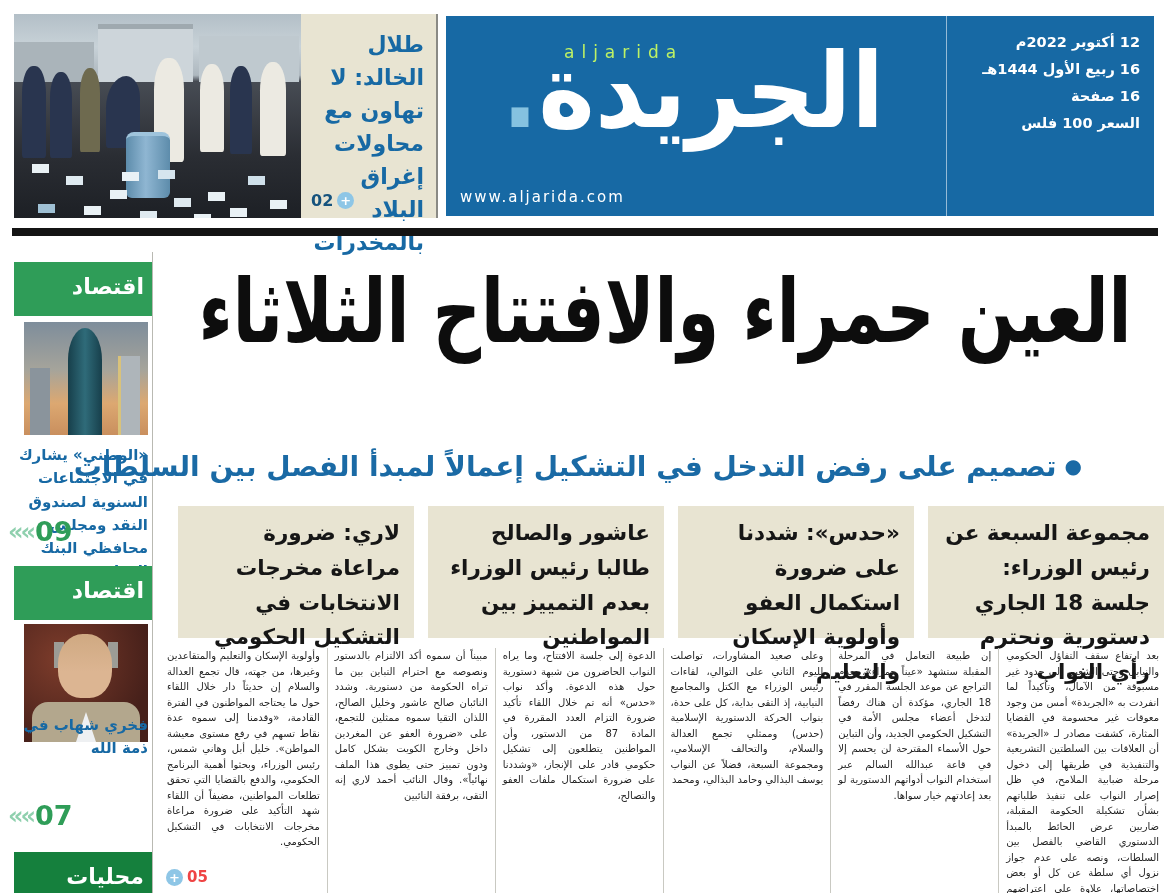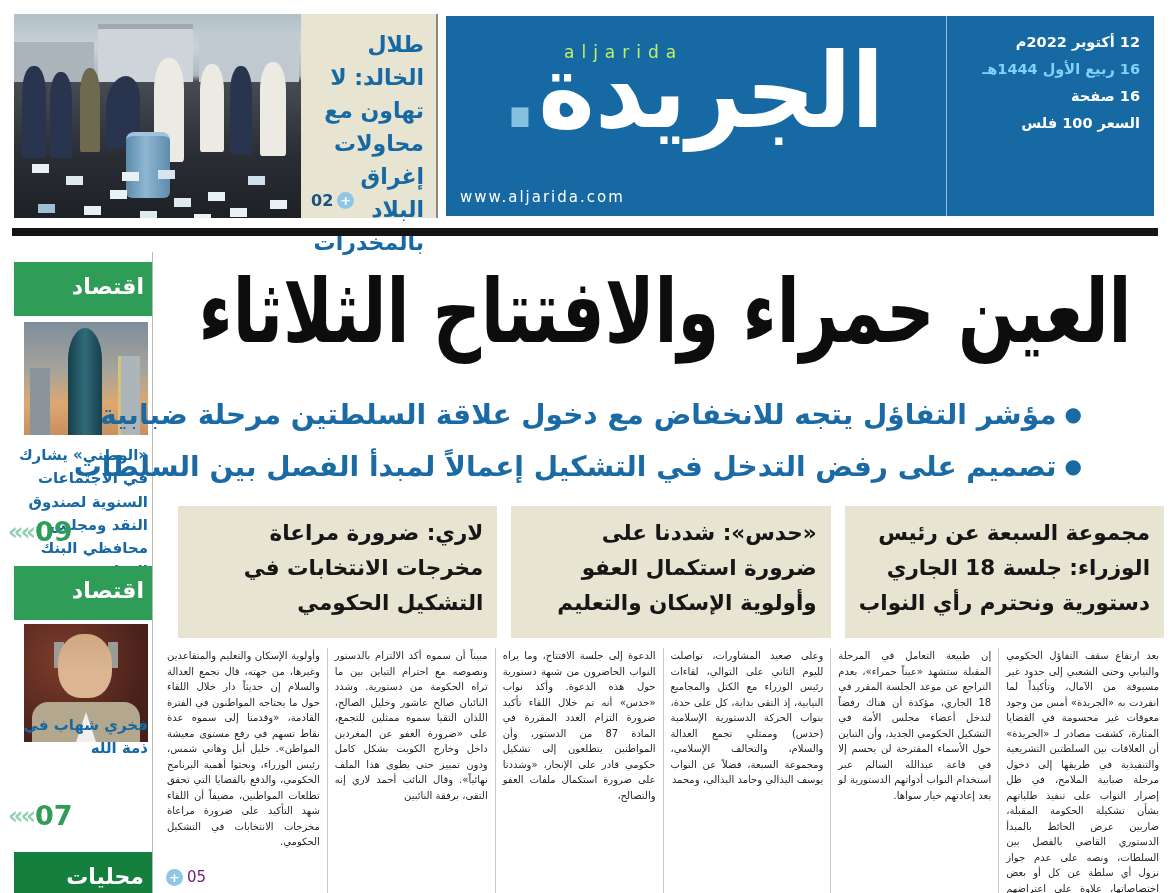--- a/index.html
+++ b/index.html
@@ -28,21 +28,21 @@
   .caption-text { direction:rtl; text-align:right; color:#1769a4; font-weight:bold; font-size:22px; line-height:1.5; }
   .pageref { position:absolute; left:10px; bottom:8px; display:flex; align-items:center; gap:4px; }
   .pageref .num { color:#16537d; font-weight:bold; font-size:16px;text-align:right; }
   .plus-circle { width:17px; height:17px; border-radius:50%; background:#8ec6e6; color:#fff; font-size:13px; font-weight:bold; display:flex; align-items:center; justify-content:center; line-height:1; }
 
   .masthead { position:absolute; left:446px; top:16px; width:708px; height:200px; background:#1769a4; display:flex; }
   .date-col { width:208px; height:100%; border-left:1px solid rgba(255,255,255,.55); order:2; direction:rtl; padding:18px 14px 10px 8px; text-align:right; }
   .brand-area { position:relative; flex:1; order:1; }
   .day { color:#f7d44c; font-size:29px; font-weight:bold; margin-bottom:10px; }
   .date-line { color:#fff; font-size:14.5px; font-weight:bold; margin-bottom:11px; }
-  .date-line.hijri { color:#7dd3fc; }
+  .date-line.hijri { color:#ffffff; }
   .brand-latin { position:absolute; top:26px; left:118px; color:#bef264; font-size:17px; letter-spacing:7px;text-align:right; }
   .brand-ar { position:absolute; top:18px; right:6px; left:0; text-align:center; direction:rtl; color:#fff; font-size:96px; font-weight:900; line-height:1.2; transform:scaleY(1.08); }
   .brand-dot { color:#85c2e0; }
   .website { position:absolute; left:14px; bottom:10px; color:#fff; font-size:15px; letter-spacing:2px; }
 
   .black-bar { position:absolute; left:12px; top:228px; width:1146px; height:8px; background:#141414; }
 
   
   .sidebar-rule { position:absolute; left:152px; top:252px; width:1px; height:641px; background:#b9b9b2; }
   .side-band { position:absolute; left:14px; width:138px; height:54px; color:#fff; font-weight:bold; font-size:22px; direction:rtl; text-align:right; padding:12px 8px 0 0; }
@@ -79,21 +79,21 @@
   .body-row { position:absolute; left:160px; top:648px; width:1006px; height:245px; display:flex; flex-direction:row-reverse; }
   .bcol { direction:rtl; text-align:justify; font-size:10px; line-height:1.55; color:#1f1f1f; padding:0 7px; overflow:hidden; border-left:1px solid #c9c9c2; flex:1; position:relative; }
   .bcol:last-child { border-left:none; }
   .byline-col { flex:0 0 116px; border-left:1px solid #555; display:flex; flex-direction:column; padding:0 6px; }
   .byline { direction:rtl; text-align:right; color:#1e7b93; font-weight:bold; font-size:15.5px; line-height:1.85; }
   .wiki-badge { margin-top:auto; margin-bottom:42px; align-self:center; background:#1769a4; border-radius:12px; width:104px; height:52px; display:flex; flex-direction:row-reverse; align-items:center; justify-content:center; gap:3px; box-shadow:inset 0 0 0 2px #1769a4, inset 0 0 0 3px rgba(255,255,255,.35); }
   .wiki-label { color:#fff; font-weight:900; font-size:26px; direction:rtl; }
   .kw-flag { width:18px; height:18px; border-radius:50%; border:2px solid #fff; position:relative; overflow:hidden; background:linear-gradient(180deg,#2f9d58 0 34%,#ffffff 34% 66%,#c0392b 66% 100%); flex:none; }
   .kw-flag::before { content:""; position:absolute; right:-4px; top:0; width:9px; height:100%; background:#111; border-radius:50%; }
   .col-pageref { position:absolute; left:6px; bottom:4px; display:flex; align-items:center; gap:4px; }
-  .col-pageref .num { color:#701a75; font-weight:normal; font-size:15px; }
+  .col-pageref .num { color:#ef4444; font-weight:bold; font-size:15px; }
 </style>
 </head>
 <body>
 
 <div class="page">
 
   <div class="top-block">
     <div class="news-photo">
       <div class="bld b1"></div>
       <div class="bld b2"></div>
@@ -158,26 +158,26 @@
   </div>
   <div class="side-title" style="top:714px;">فخري شهاب في ذمة الله</div>
   <div class="side-page" style="top:800px;">
     <span class="chev">««</span>
     <span class="num">07</span>
   </div>
 
   <div class="side-band band-blue" style="top:852px;height:41px;">محليات</div>
 
   <h1 class="lead-headline">العين حمراء والافتتاح الثلاثاء</h1>
-  <div class="bullet b1"><span class="dot">●</span><span>مؤشر التفاؤل يتجه للانخفاض مع دخول علاقة السلطتين مرحلة ضبابية</span></div>
   <div class="bullet b2"><span class="dot">●</span><span>تصميم على رفض التدخل في التشكيل إعمالاً لمبدأ الفصل بين السلطات</span></div>
 
   <div class="subhead-row">
     <div class="subhead-box">مجموعة السبعة عن رئيس الوزراء: جلسة 18 الجاري دستورية ونحترم رأي النواب</div>
     <div class="subhead-box">«حدس»: شددنا على ضرورة استكمال العفو وأولوية الإسكان والتعليم</div>
+    <div class="subhead-box">عاشور والصالح طالبا رئيس الوزراء بعدم التمييز بين المواطنين</div>
     <div class="subhead-box">لاري: ضرورة مراعاة مخرجات الانتخابات في التشكيل الحكومي</div>
   </div>
 
   <div class="body-row">
     <div class="bcol">بعد ارتفاع سقف التفاؤل الحكومي والنيابي وحتى الشعبي إلى حدود غير مسبوقة من الآمال، وتأكيداً لما انفردت به «الجريدة» أمس من وجود معوقات غير محسومة في القضايا المثارة، كشفت مصادر لـ «الجريدة» أن العلاقات بين السلطتين التشريعية والتنفيذية في طريقها إلى دخول مرحلة ضبابية الملامح، في ظل إصرار النواب على تنفيذ طلباتهم بشأن تشكيلة الحكومة المقبلة، ضاربين عرض الحائط بالمبدأ الدستوري القاضي بالفصل بين السلطات، ونصه على عدم جواز نزول أي سلطة عن كل أو بعض اختصاصاتها، علاوة على اعتراضهم الدستوري على موعد الجلسة الافتتاحية لدور الانعقاد السابع عشر المقرر الثلاثاء المقبل. وفي مقابل الموقف النيابي، قالت المصادر،</div>
     <div class="bcol">إن طبيعة التعامل في المرحلة المقبلة ستشهد «عيناً حمراء»، بعدم التراجع عن موعد الجلسة المقرر في 18 الجاري، مؤكدة أن هناك رفضاً لتدخل أعضاء مجلس الأمة في التشكيل الحكومي الجديد، وأن التباين حول الأسماء المقترحة لن يحسم إلا في قاعة عبدالله السالم عبر استخدام النواب أدواتهم الدستورية لو بعد إعادتهم خيار سواها.</div>
     <div class="bcol">وعلى صعيد المشاورات، تواصلت لليوم الثاني على التوالي، لقاءات رئيس الوزراء مع الكتل والمجاميع النيابية، إذ التقى بداية، كل على حدة، بنواب الحركة الدستورية الإسلامية (حدس) وممثلي تجمع العدالة والسلام، والتحالف الإسلامي، ومجموعة السبعة، فضلاً عن النواب يوسف البذالي وحامد البذالي، ومحمد</div>
     <div class="bcol">الدعوة إلى جلسة الافتتاح، وما يراه النواب الحاضرون من شبهة دستورية حول هذه الدعوة. وأكد نواب «حدس» أنه تم خلال اللقاء تأكيد ضرورة التزام العدد المقررة في المادة 87 من الدستور، وأن المواطنين يتطلعون إلى تشكيل حكومي قادر على الإنجاز، «وشددنا على ضرورة استكمال ملفات العفو والتصالح،</div>
     <div class="bcol">مبيناً أن سموه أكد الالتزام بالدستور ونصوصه مع احترام التباين بين ما تراه الحكومة من دستورية. وشدد النائبان صالح عاشور وخليل الصالح، اللذان التقيا سموه ممثلين للتجمع، على «ضرورة العفو عن المغردين داخل وخارج الكويت بشكل كامل ودون تمييز حتى يطوى هذا الملف نهائياً». وقال النائب أحمد لاري إنه التقى، برفقة النائبين</div>
     <div class="bcol"><span>وأولوية الإسكان والتعليم والمتقاعدين وغيرها، من جهته، قال تجمع العدالة والسلام إن حديثاً دار خلال اللقاء حول ما يحتاجه المواطنون في الفترة القادمة، «وقدمنا إلى سموه عدة نقاط تسهم في رفع مستوى معيشة المواطن». خليل أبل وهاني شمس، رئيس الوزراء، وبحثوا أهمية البرنامج الحكومي، والدفع بالقضايا التي تحقق تطلعات المواطنين، مضيفاً أن اللقاء شهد التأكيد على ضرورة مراعاة مخرجات الانتخابات في التشكيل الحكومي.</span>

